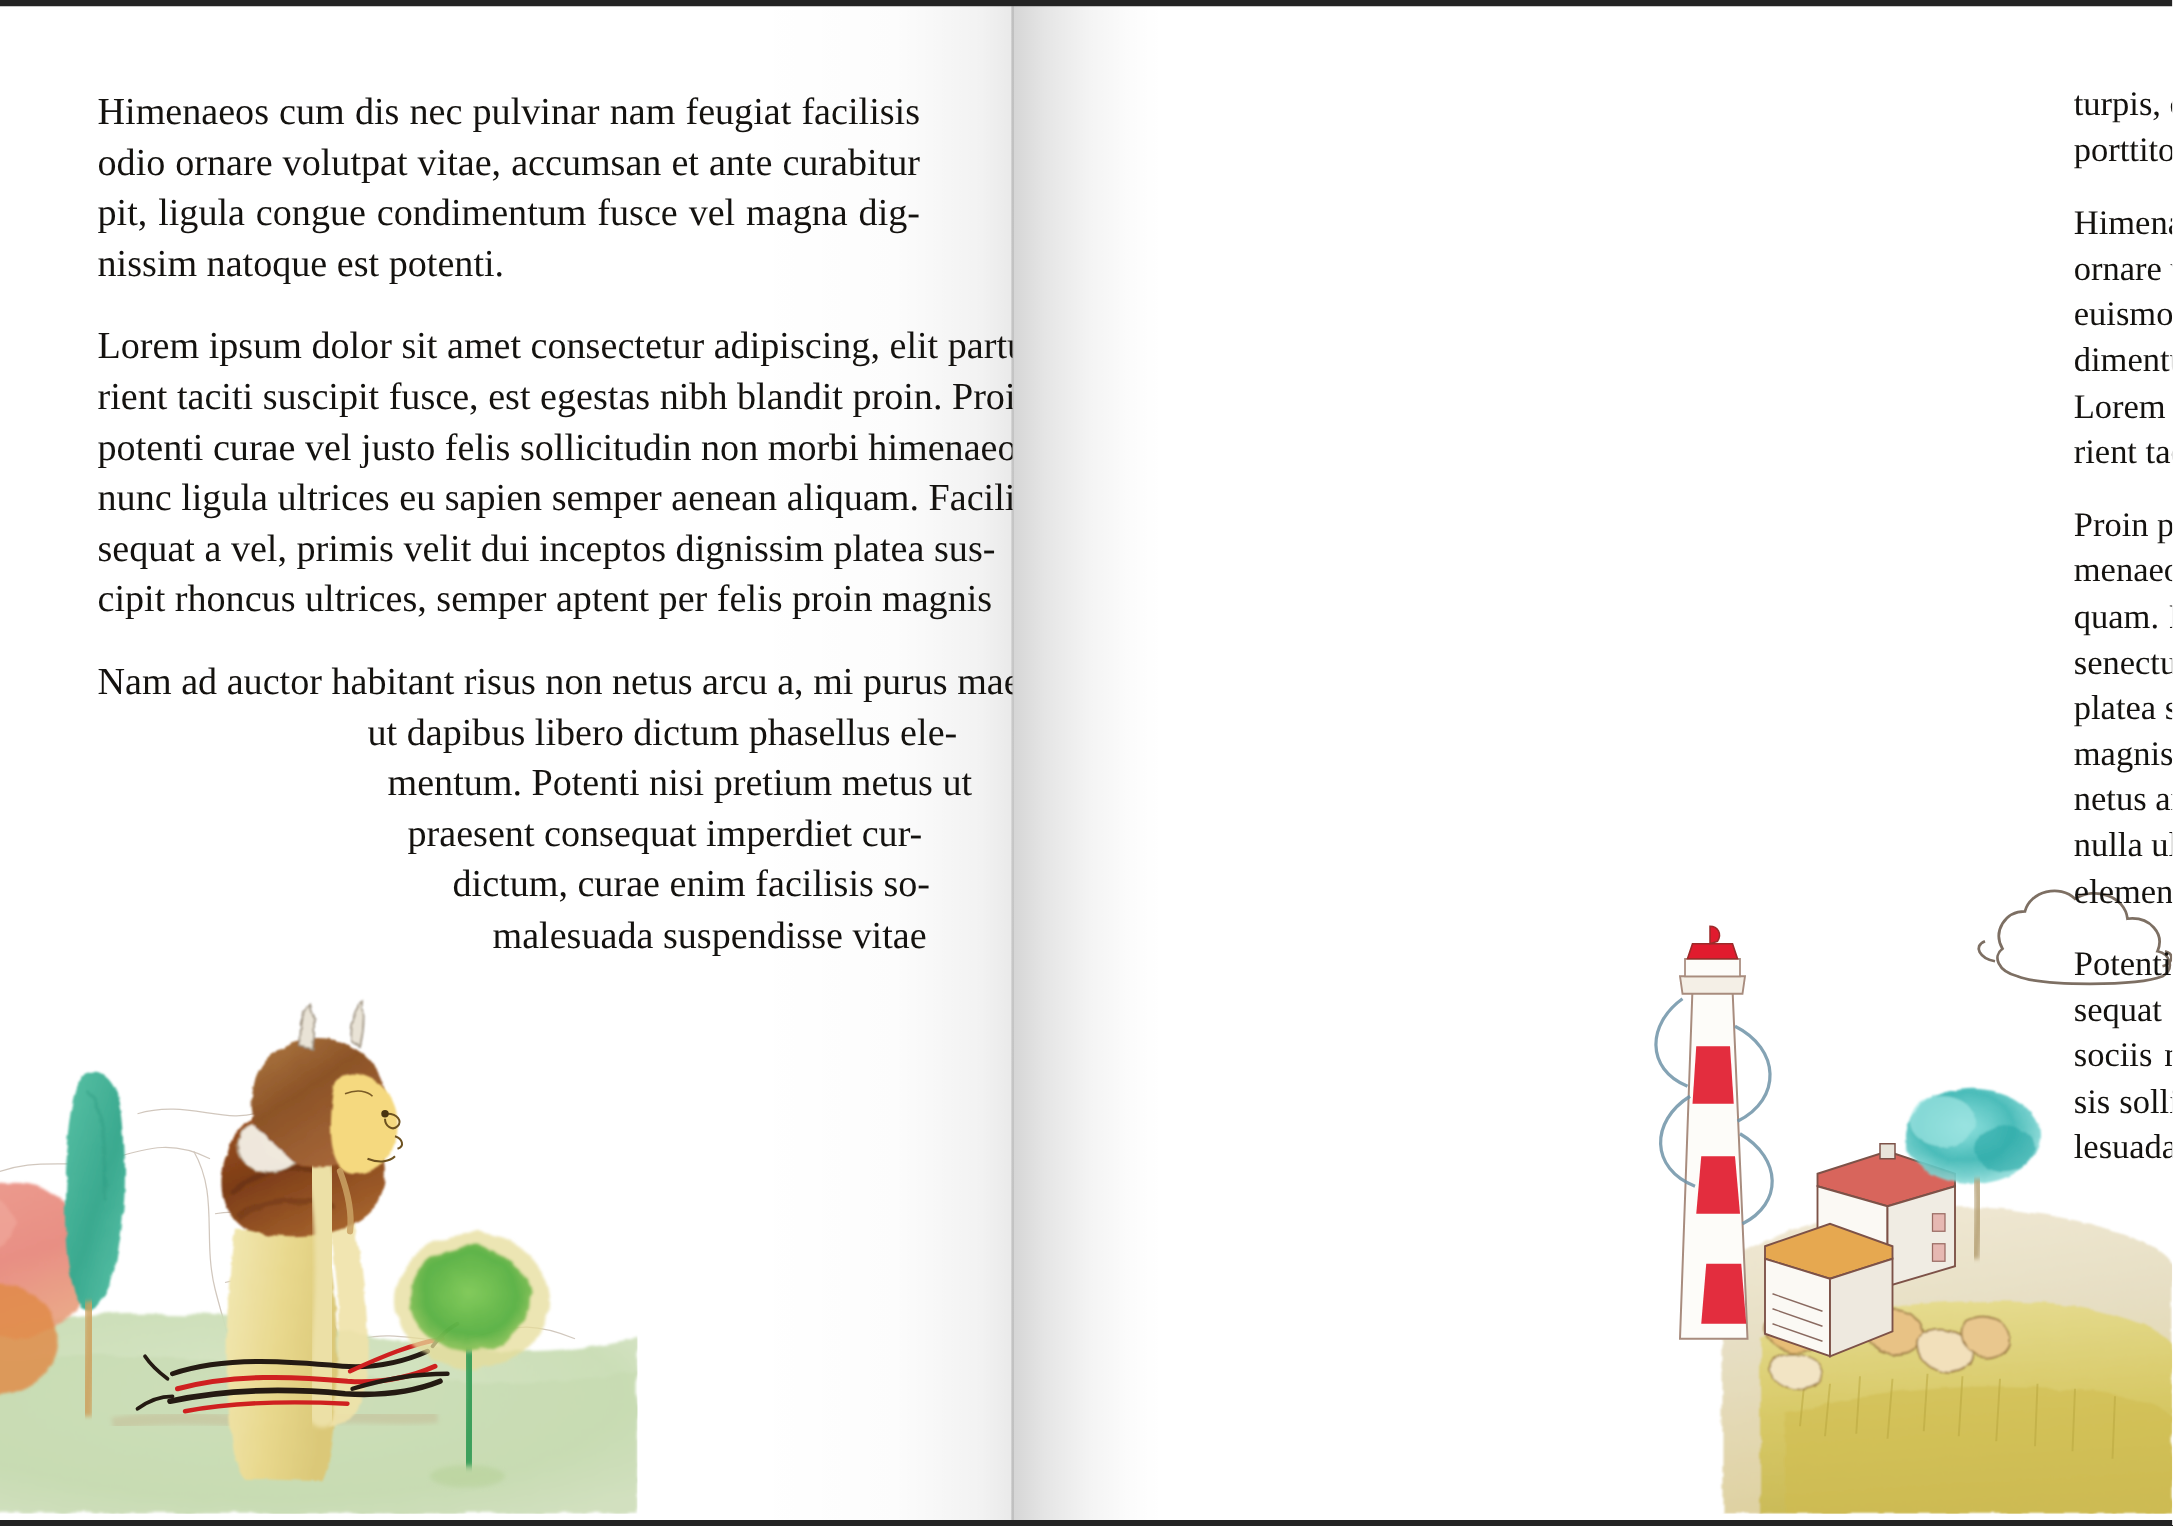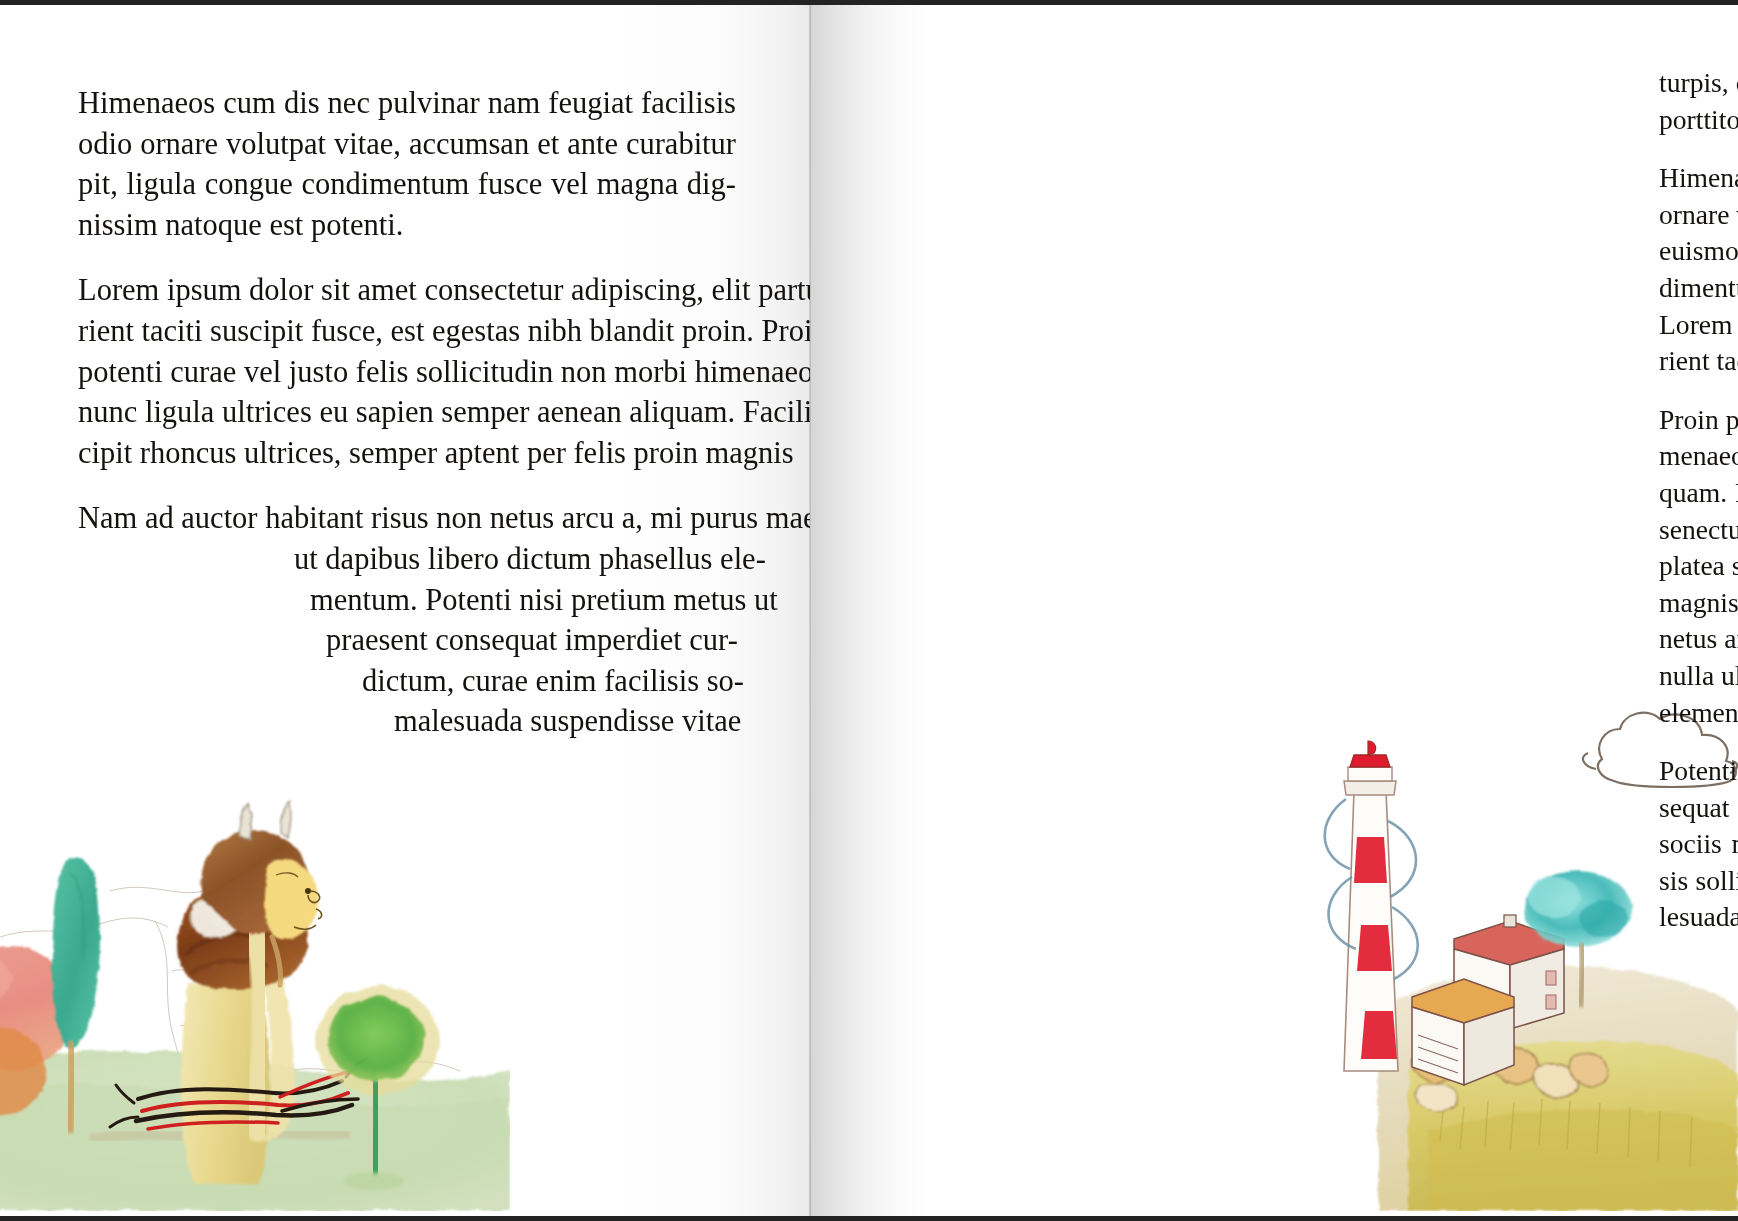--- a/index.html
+++ b/index.html
@@ -87,21 +87,21 @@
     z-index: 30;
     color: #14120f;
     text-align: justify;
     text-justify: inter-word;
     hyphens: manual;
   }
   .textcol p { margin: 0; }
 
   .col-left {
     left: 78px;
-    top: 78px;
+    top: 64px;
     width: 658px;
     font-size: 30.5px;
     line-height: 40.6px;
   }
   .col-right {
     left: 849px;
     top: 60px;
     width: 652px;
     font-size: 27.6px;
     line-height: 36.6px;
@@ -291,20 +291,21 @@
         <span class="wrap-line last"><span class="stretch" style="width:658px">nissim natoque est potenti.</span></span>
       </p>
 
       <div class="gap"></div>
 
       <p>
         <span class="wrap-line"><span class="stretch" style="width:658px">Lorem ipsum dolor sit amet consectetur adipiscing, elit partu-</span></span>
         <span class="wrap-line"><span class="stretch" style="width:658px">rient taciti suscipit fusce, est egestas nibh blandit proin. Proin</span></span>
         <span class="wrap-line"><span class="stretch" style="width:658px">potenti curae vel justo felis sollicitudin non morbi himenaeos,</span></span>
         <span class="wrap-line"><span class="stretch" style="width:658px">nunc ligula ultrices eu sapien semper aenean aliquam. Facili-</span></span>
+        <span class="wrap-line"><span class="stretch" style="width:658px">sequat a vel, primis velit dui inceptos dignissim platea sus-</span></span>
         <span class="wrap-line"><span class="stretch" style="width:658px">cipit rhoncus ultrices, semper aptent per felis proin magnis</span></span>
       </p>
 
       <div class="gap"></div>
 
       <p>
         <span class="wrap-line"><span class="stretch" style="width:658px">Nam ad auctor habitant risus non netus arcu a, mi purus mae-</span></span>
         <span class="wrap-line" style="text-align:right"><span class="stretch" style="width:442px">ut dapibus libero dictum phasellus ele-</span></span>
         <span class="wrap-line" style="text-align:right"><span class="stretch" style="width:426px">mentum. Potenti nisi pretium metus ut</span></span>
         <span class="wrap-line" style="text-align:right"><span class="stretch" style="width:410px">praesent consequat imperdiet cur-</span></span>

